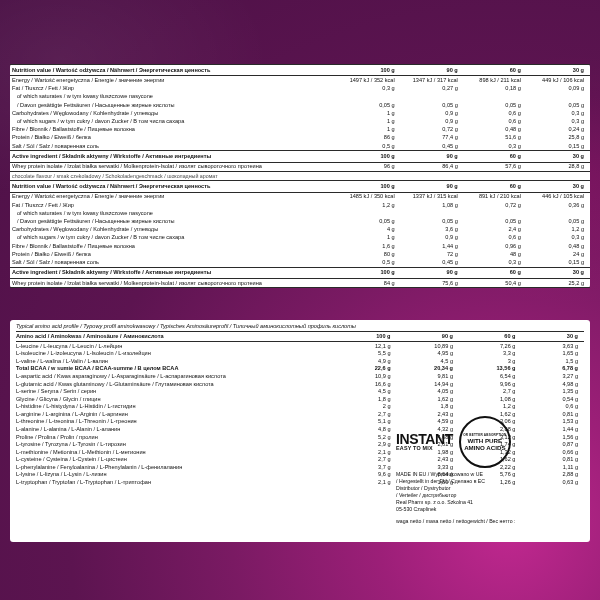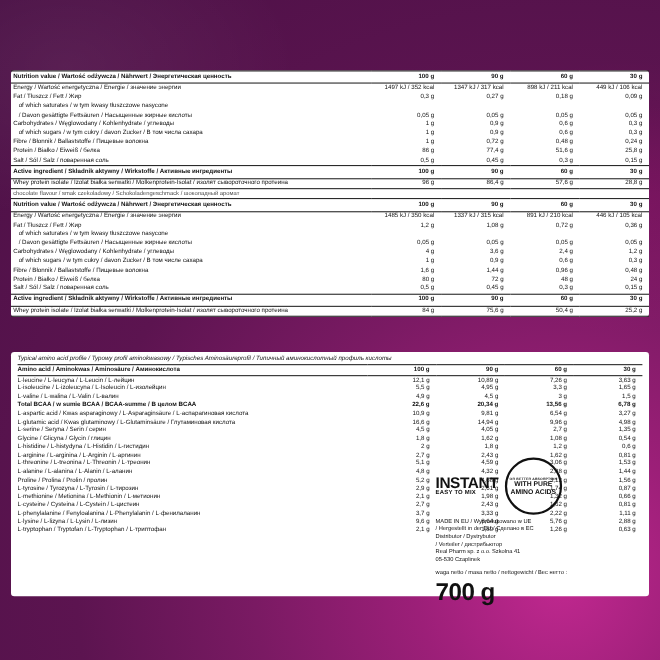--- a/index.html
+++ b/index.html
@@ -434,15 +434,14 @@
     </div>
     <div class="addr" id="addr-block">
         <div>MADE IN EU / Wyprodukowano w UE</div>
         <div>/ Hergestellt in der EU / Сделано в ЕС</div>
         <div>Distributor / Dystrybutor</div>
         <div>/ Verteiler / дистрибьютор</div>
         <div>Real Pharm sp. z o.o. Szkolna 41</div>
         <div>05-530 Czaplinek</div>
       </div>
     <div class="weight-line">waga netto / masa netto / nettogewicht / Вес нетто :</div>
-    <div class="weight-big">700 g</div>
   </div>
 </div>
 
 </body></html>

